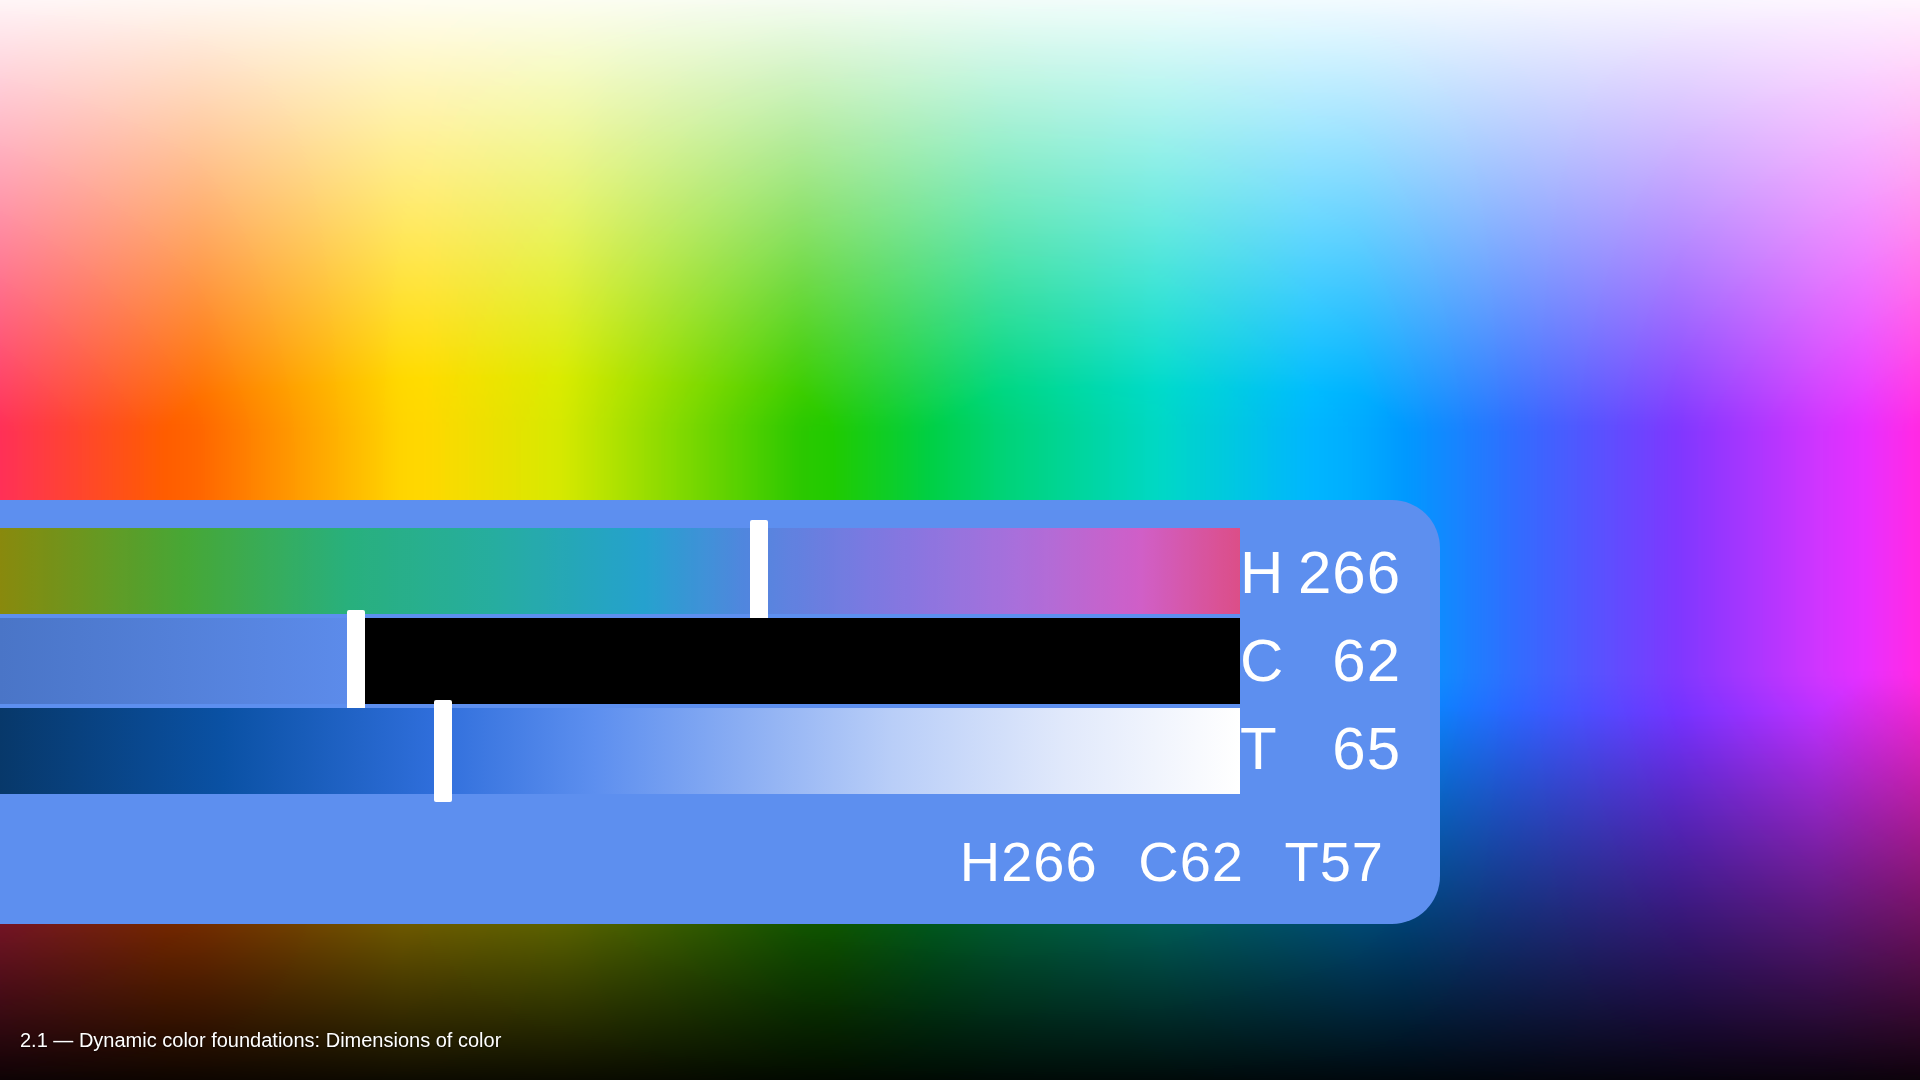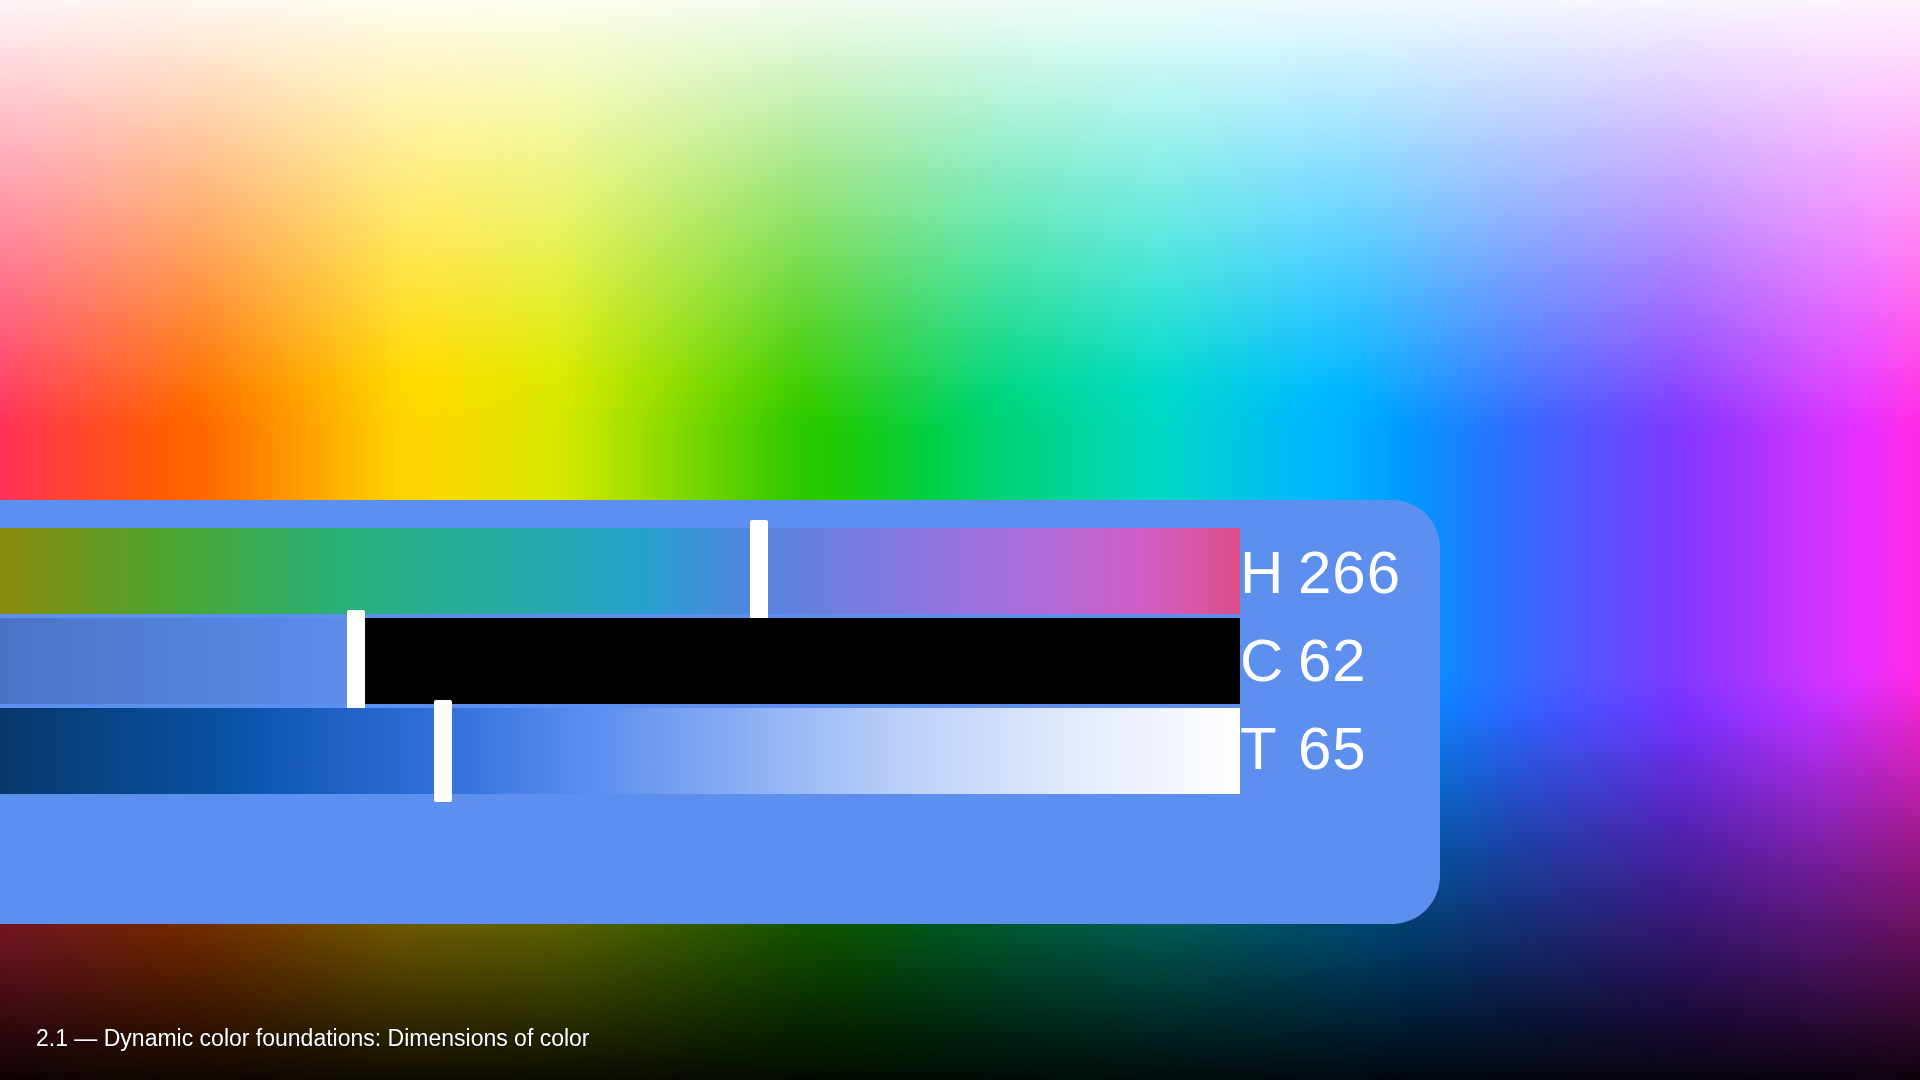--- a/index.html
+++ b/index.html
@@ -31,21 +31,21 @@
     border-top-right-radius: 48px;
     border-bottom-right-radius: 48px;
     padding: 28px 56px 28px 0;
     display: flex;
     align-items: stretch;
   }
   .sliders { flex: 1; display: flex; flex-direction: column; justify-content: flex-start; }
   .readouts { width: 190px; display: flex; flex-direction: column; color: #fff; font-weight: 300; }
   .readouts .row { height: 88px; display: flex; align-items: center; font-size: 60px; }
   .readouts .row .k { width: 58px; text-align: left; }
-  .readouts .row .v { flex: 1; letter-spacing: 1px; }
+  .readouts .row .v { flex: 1; text-align: right; letter-spacing: 1px; }
 
   .slider { position: relative; height: 86px; width: 1240px; margin-bottom: 4px; }
   .slider .track { position: absolute; inset: 0; border-radius: 0; }
   .slider .thumb { position: absolute; top: -8px; bottom: -8px; width: 18px; background: #fff; border-radius: 2px; }
 
   .hue .track { background: linear-gradient(to right,
       #8a8a00 0%, #3faa2c 15%, #1db47a 28%, #1ab0a2 40%,
       #1aa4d6 52%, #4b87e8 60%, #7a78ec 70%, #ad6de5 82%,
       #d95bcf 92%, #e84a8a 100%);
     filter: saturate(0.9);
@@ -61,24 +61,24 @@
     font-size: 56px;
     font-weight: 300;
     letter-spacing: 1px;
     white-space: nowrap;
   }
   .summary span { margin-left: 24px; }
   .summary span:first-child { margin-left: 0; }
 
   .caption {
     position: absolute;
-    left: 36px;
+    left: 20px;
     bottom: 28px;
     color: #fff;
-    font-size: 23px;
+    font-size: 20px;
     font-weight: 400;
     text-shadow: 0 1px 2px rgba(0,0,0,0.6);
     text-align: center;
   }
 </style>
 </head>
 <body>
 
 <div class="colorspace"></div>
 
@@ -104,15 +104,20 @@
     </div>
     <div class="row">
       <span class="k">C</span>
       <span class="v">62</span>
     </div>
     <div class="row">
       <span class="k">T</span>
       <span class="v">65</span>
     </div>
   </div>
+  <div class="summary">
+    <span>H266</span>
+    <span>C62</span>
+    <span>T57</span>
+  </div>
 </div>
 
 <div class="caption">2.1 — Dynamic color foundations: Dimensions of color</div>
 
 </body></html>

